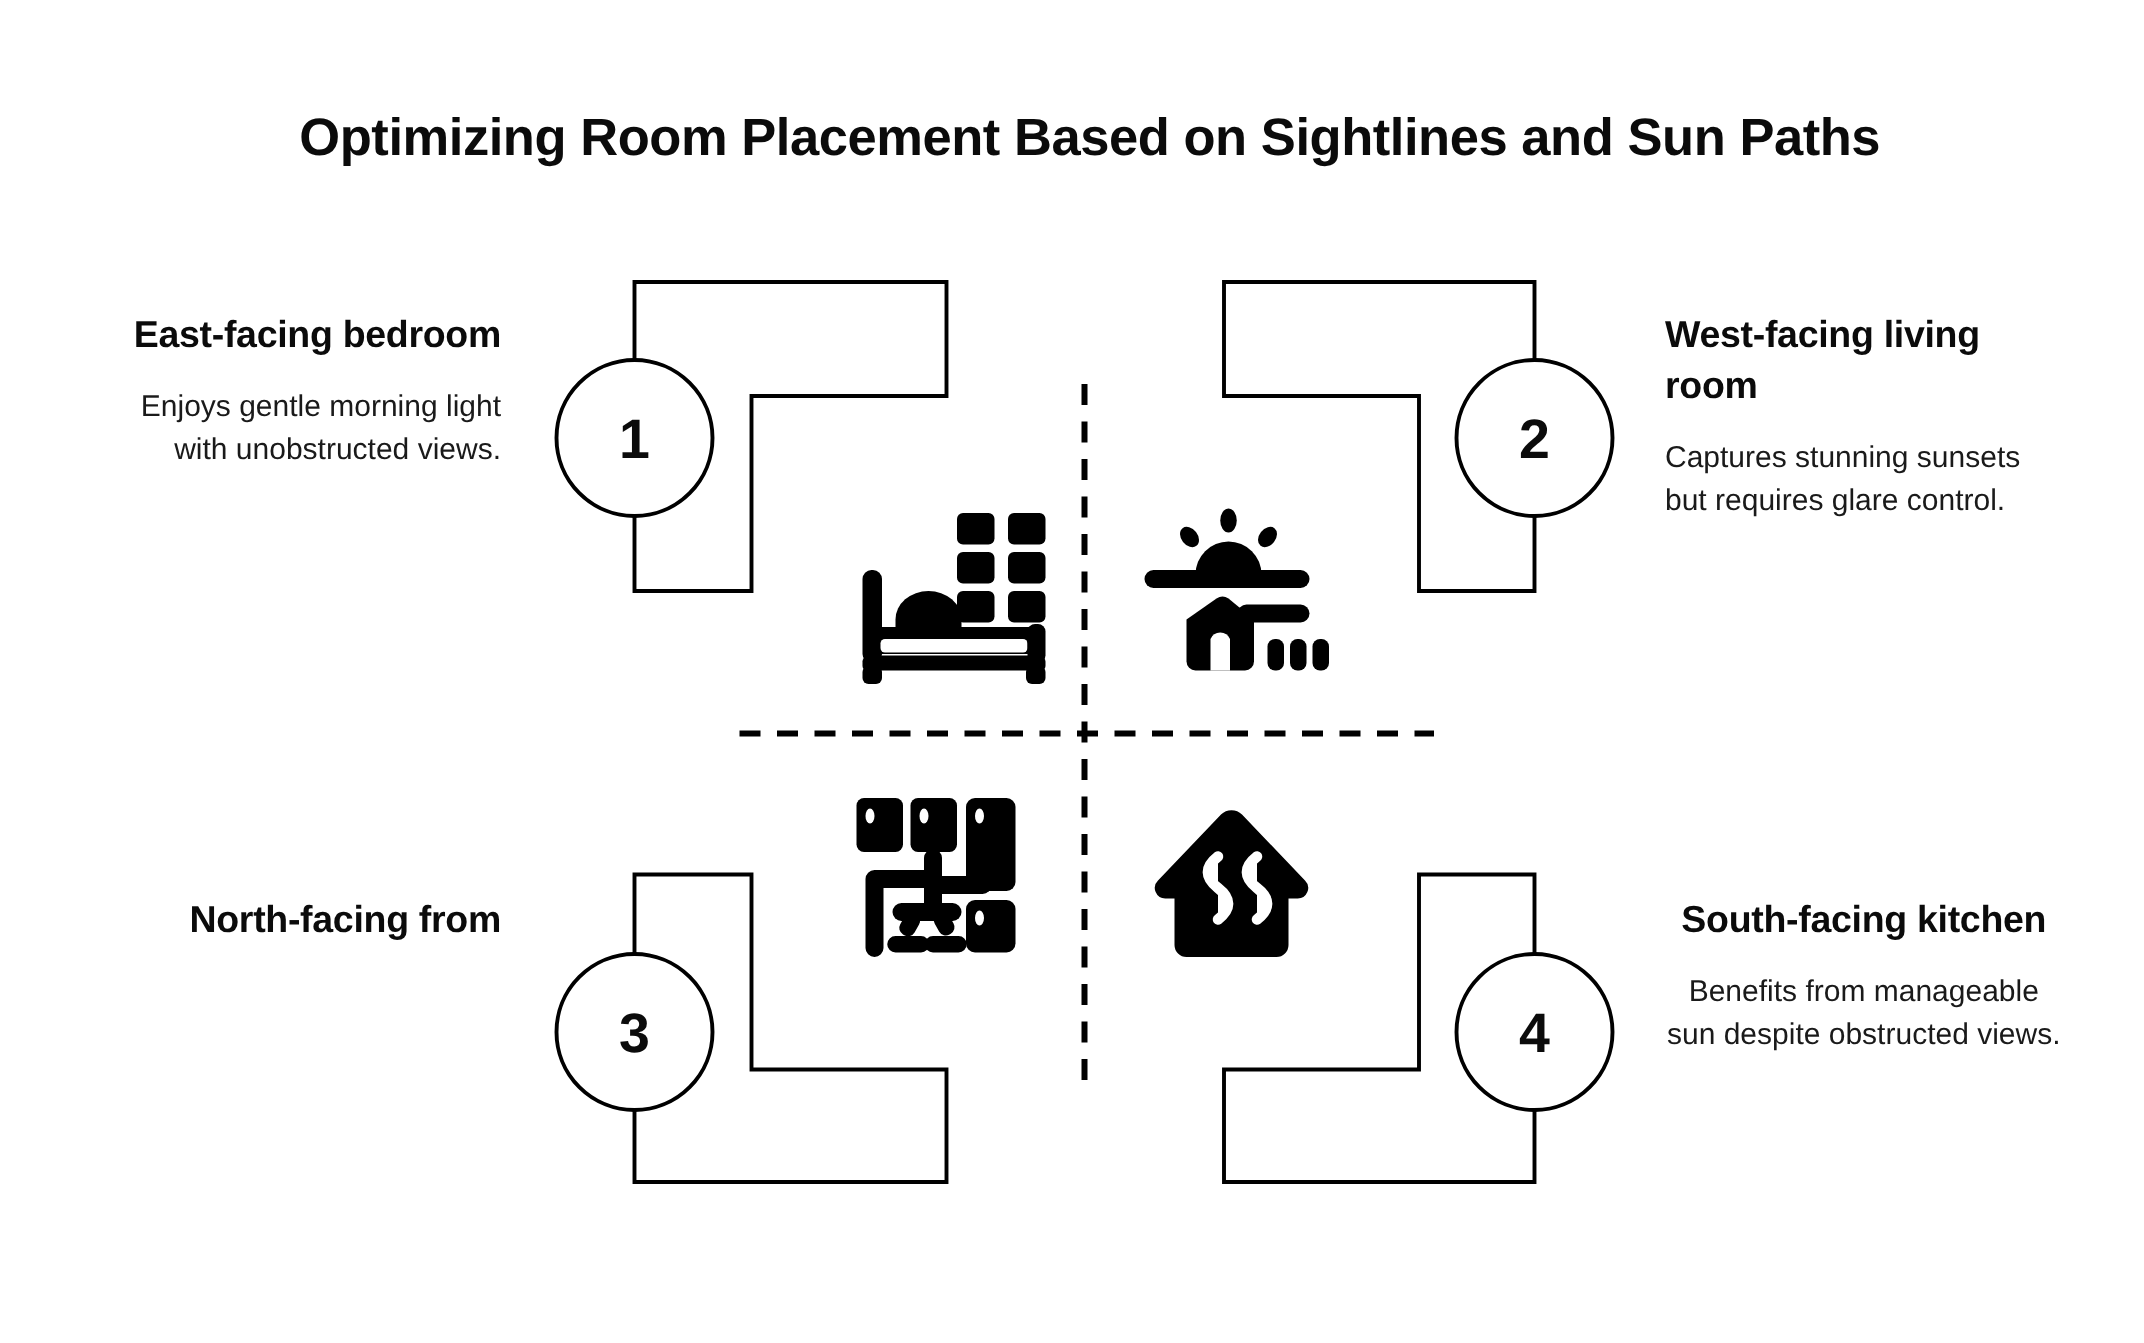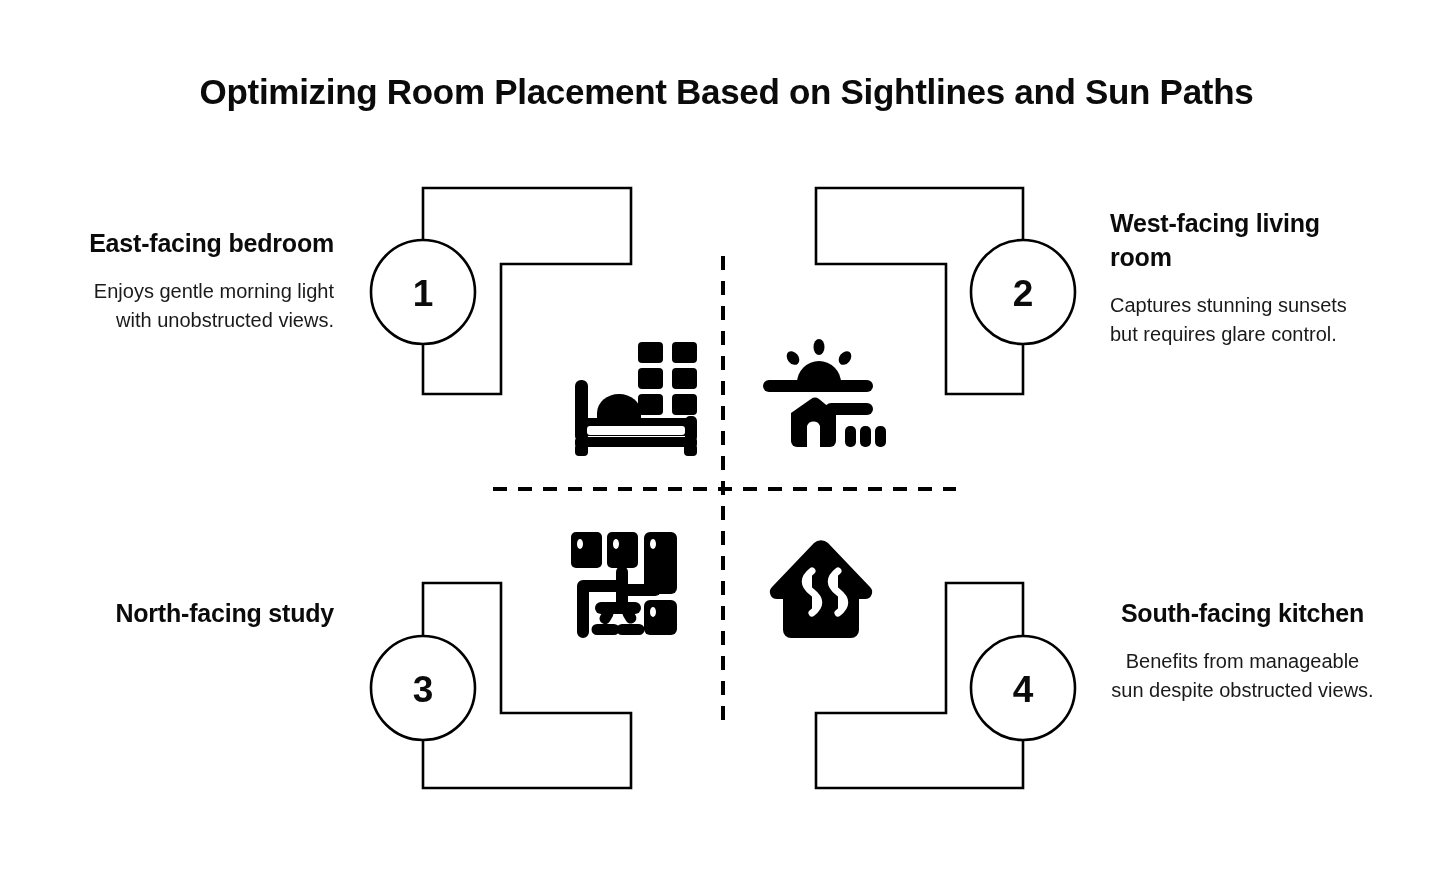--- a/index.html
+++ b/index.html
@@ -52,21 +52,21 @@
   .tblock .body {
     margin-top: 17px;
     font-size: 20px;
     font-weight: 400;
     line-height: 1.45;
     color: #1a1a1a;
   }
   .align-right { text-align: right; }
   .align-left  { text-align: left; }
 
-  #text-q1 { left: 57px;   top: 206px; margin-top: 20px; }
+  #text-q1 { left: 57px;   top: 206px; }
   #text-q2 { left: 1098px; top: 206px; }
   #text-q3 { left: 57px;   top: 596px; }
   #text-q4 { left: 1098px; top: 596px; text-align: center; }
 
   
   #diagram {
     position: absolute;
     left: 0; top: 0;
     width: 1429px;
     height: 895px;
@@ -110,21 +110,21 @@
     <div class="heading">East-facing bedroom</div>
     <div class="body">Enjoys gentle morning light with unobstructed views.</div>
   </div>
 
   <div class="tblock align-left" id="text-q2">
     <div class="heading">West-facing living room</div>
     <div class="body">Captures stunning sunsets but requires glare control.</div>
   </div>
 
   <div class="tblock align-right" id="text-q3">
-    <div class="heading">North-facing study</div>
+    <div class="heading">North-facing from</div>
   </div>
 
   <div class="tblock align-left" id="text-q4">
     <div class="heading">South-facing kitchen</div>
     <div class="body">Benefits from manageable sun despite obstructed views.</div>
   </div>
 
   <svg id="diagram" viewBox="0 0 1429 895" xmlns="http://www.w3.org/2000/svg">
 
     <path class="room-outline" d="M 411 188 L 619 188 L 619 264 L 489 264 L 489 394 L 411 394 Z"></path>

